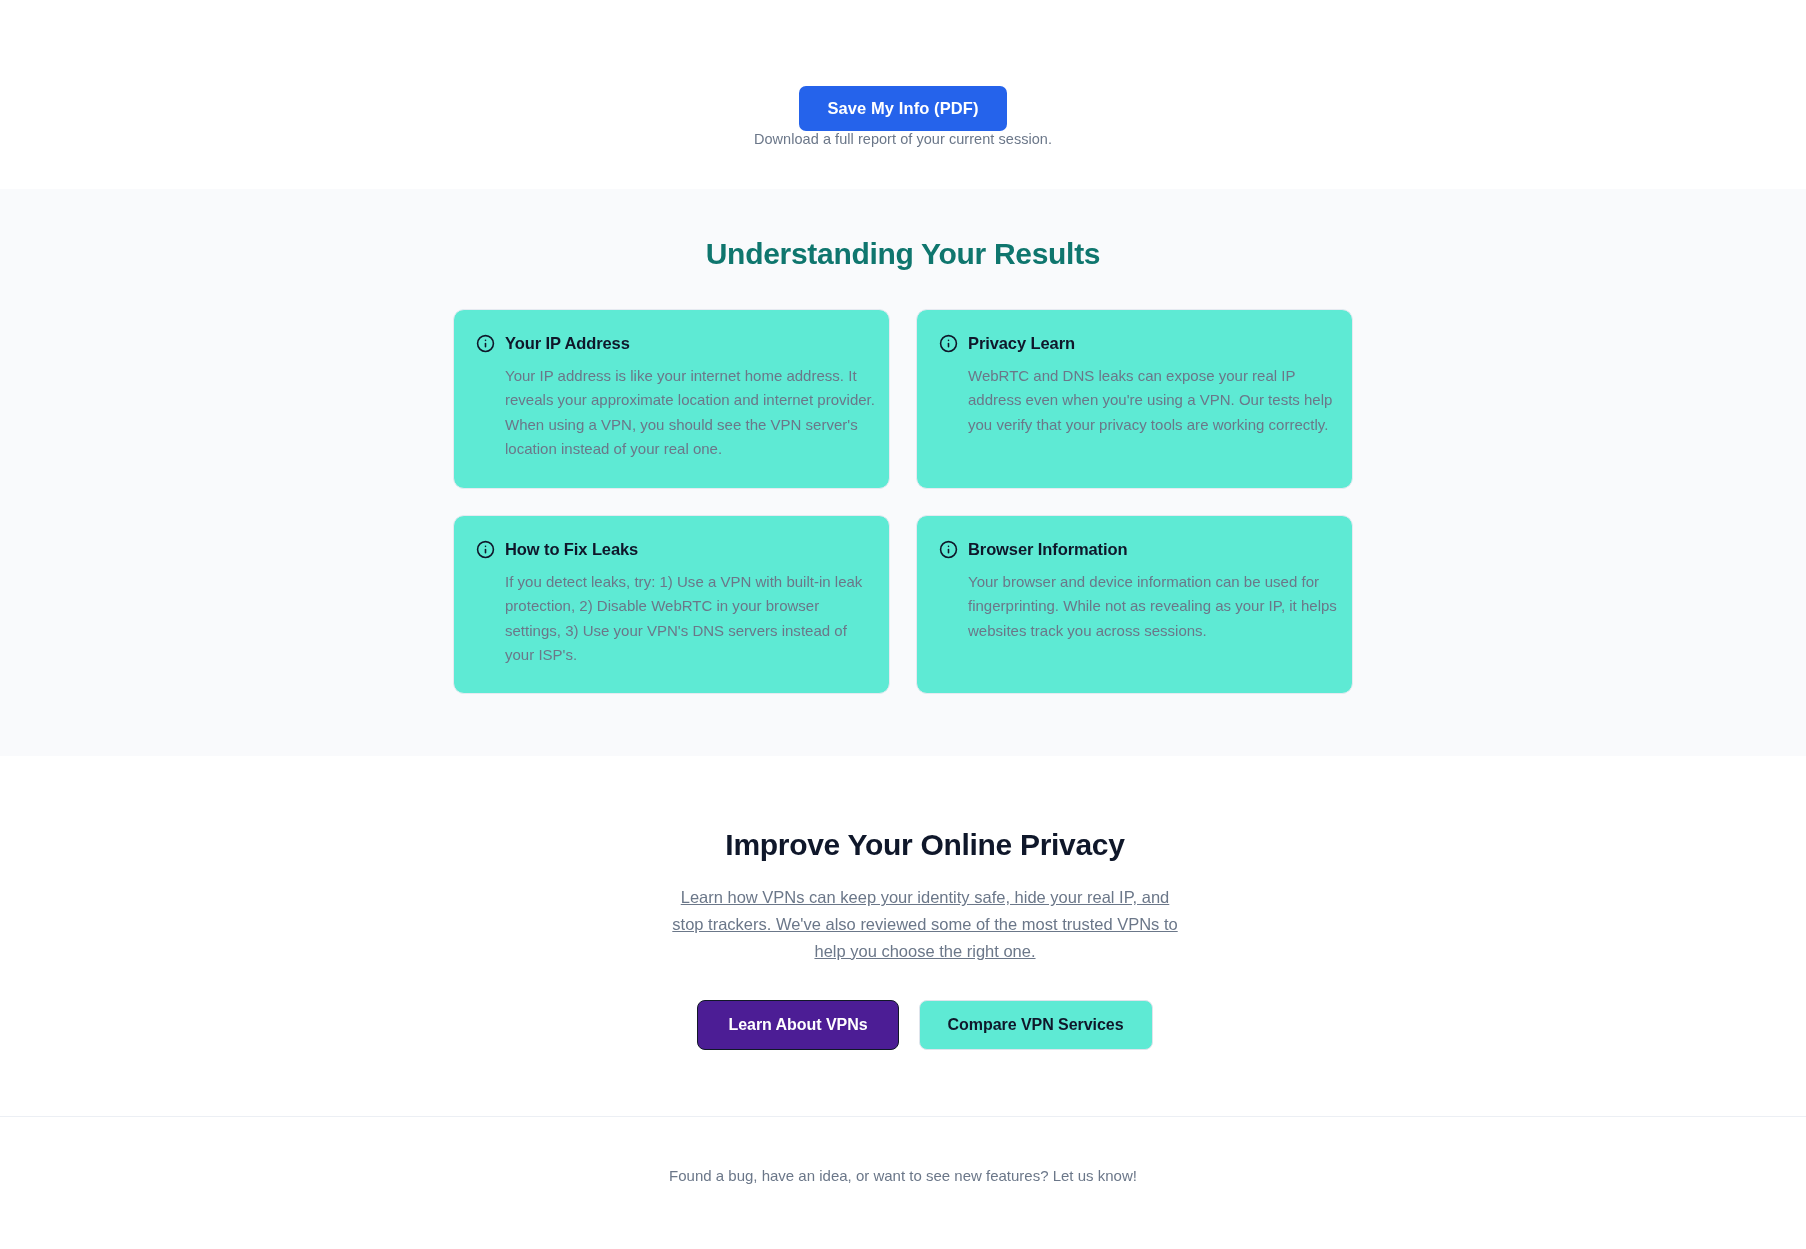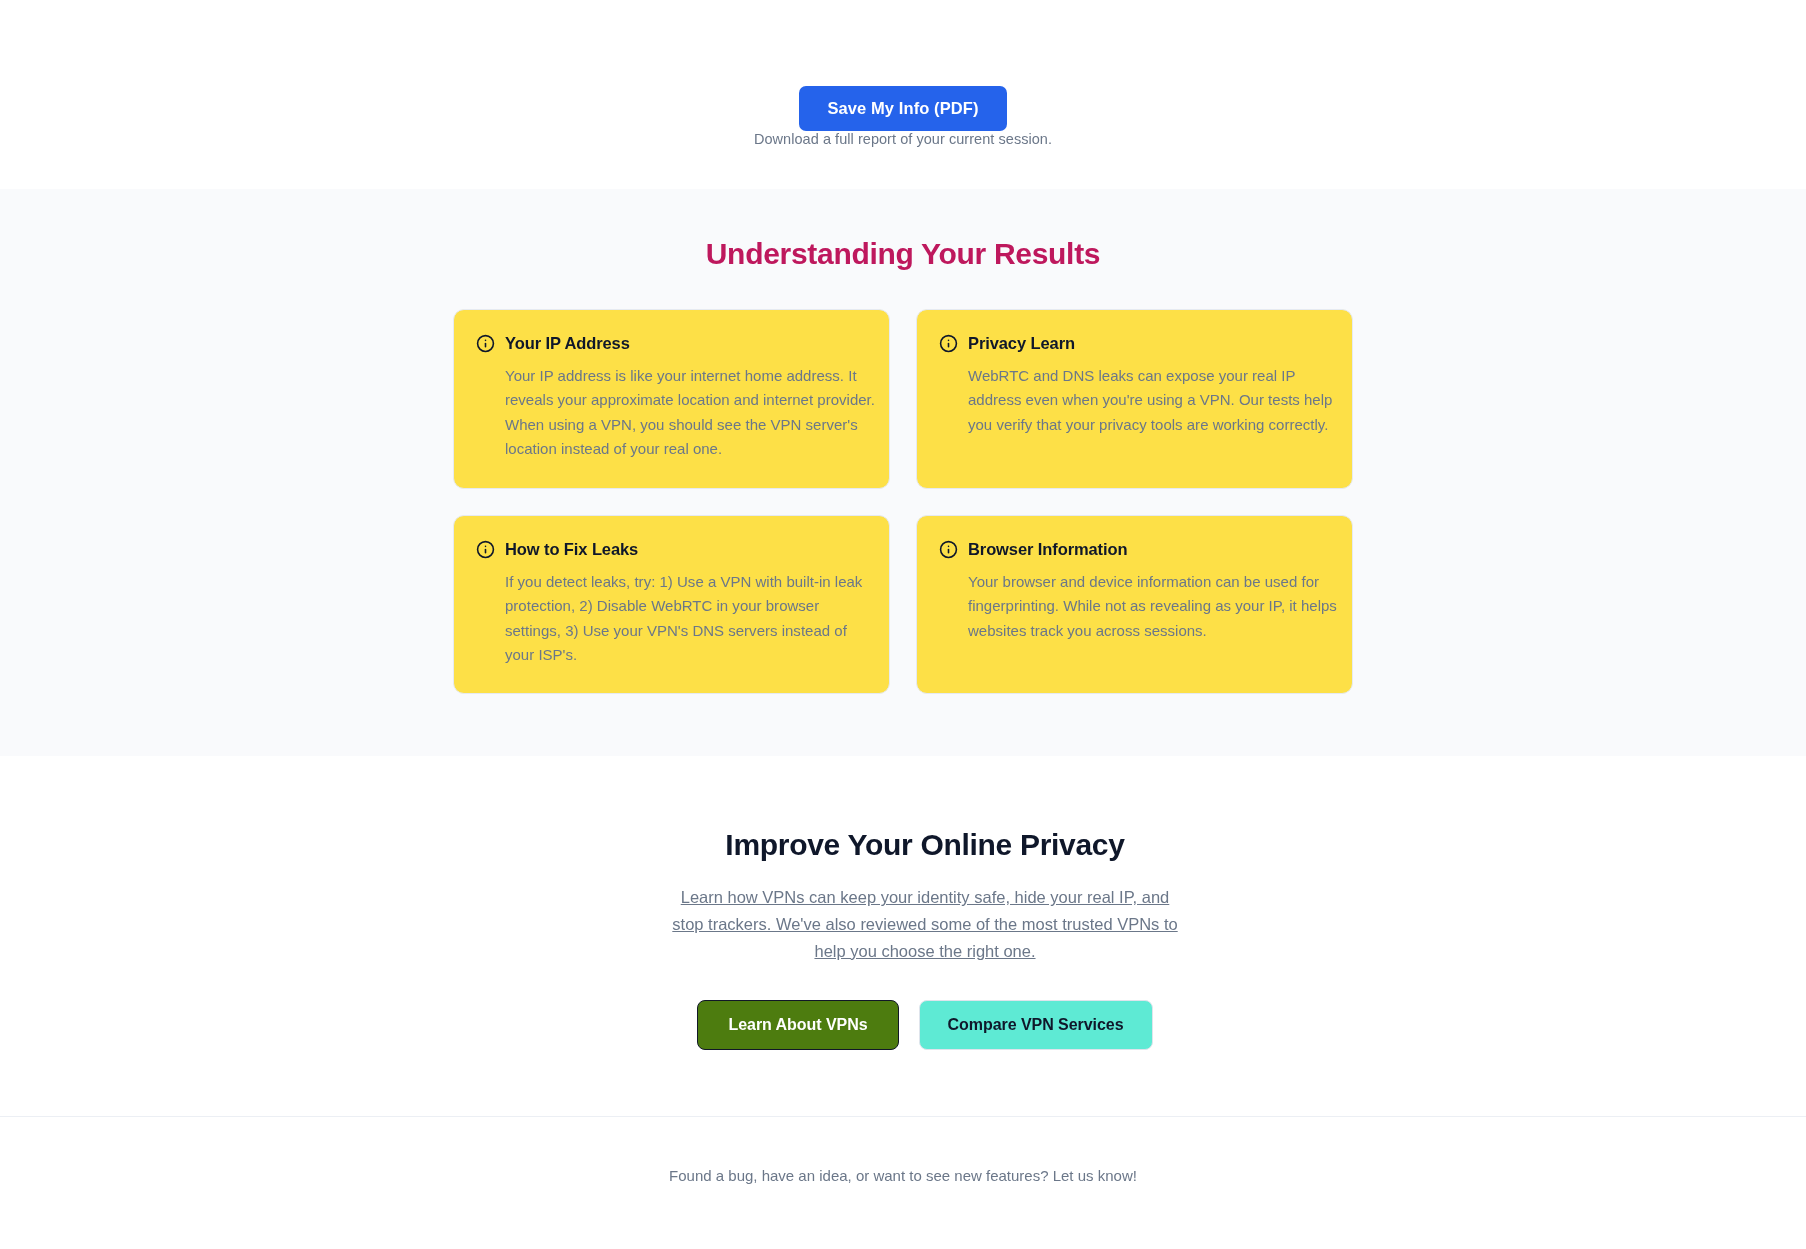--- a/index.html
+++ b/index.html
@@ -43,33 +43,33 @@
 
   
   .understanding {
     background: #f9fafc;
     padding: 48px 0 62px 0;
   }
   .understanding h2 {
     text-align: center;
     font-size: 30px;
     font-weight: 700;
-    color: #be185d;
+    color: #0f766e;
     letter-spacing: -.3px;
     margin-bottom: 38px;
   }
   .cards-grid {
     width: 900px;
     margin: 0 auto;
     display: grid;
     grid-template-columns: 1fr 1fr;
     gap: 26px 26px;
   }
   .info-card {
-    background: #fde047;
+    background: #5eead4;
     border: 1px solid #e6eaf1;
     border-radius: 11px;
     padding: 24px 10px 26px 22px;
   }
   .card-head {
     display: flex;
     align-items: center;
     gap: 10px;
     margin-bottom: 11px;
   }
@@ -115,21 +115,21 @@
     color: #6b7789;
     text-decoration: underline;
   }
   .cta-row {
     margin-top: 35px;
     display: flex;
     justify-content: center;
     gap: 20px;
   }
   .btn-dark {
-    background: #4d7c0f;
+    background: #4c1d95;
     color: #ffffff;
     border: 1px solid #111827;
     border-radius: 8px;
     font-family: "Liberation Sans", sans-serif;
     font-size: 16px;
     font-weight: 700;
     padding: 15px 30px;
     cursor: pointer;
     letter-spacing: -.05px;
   }

